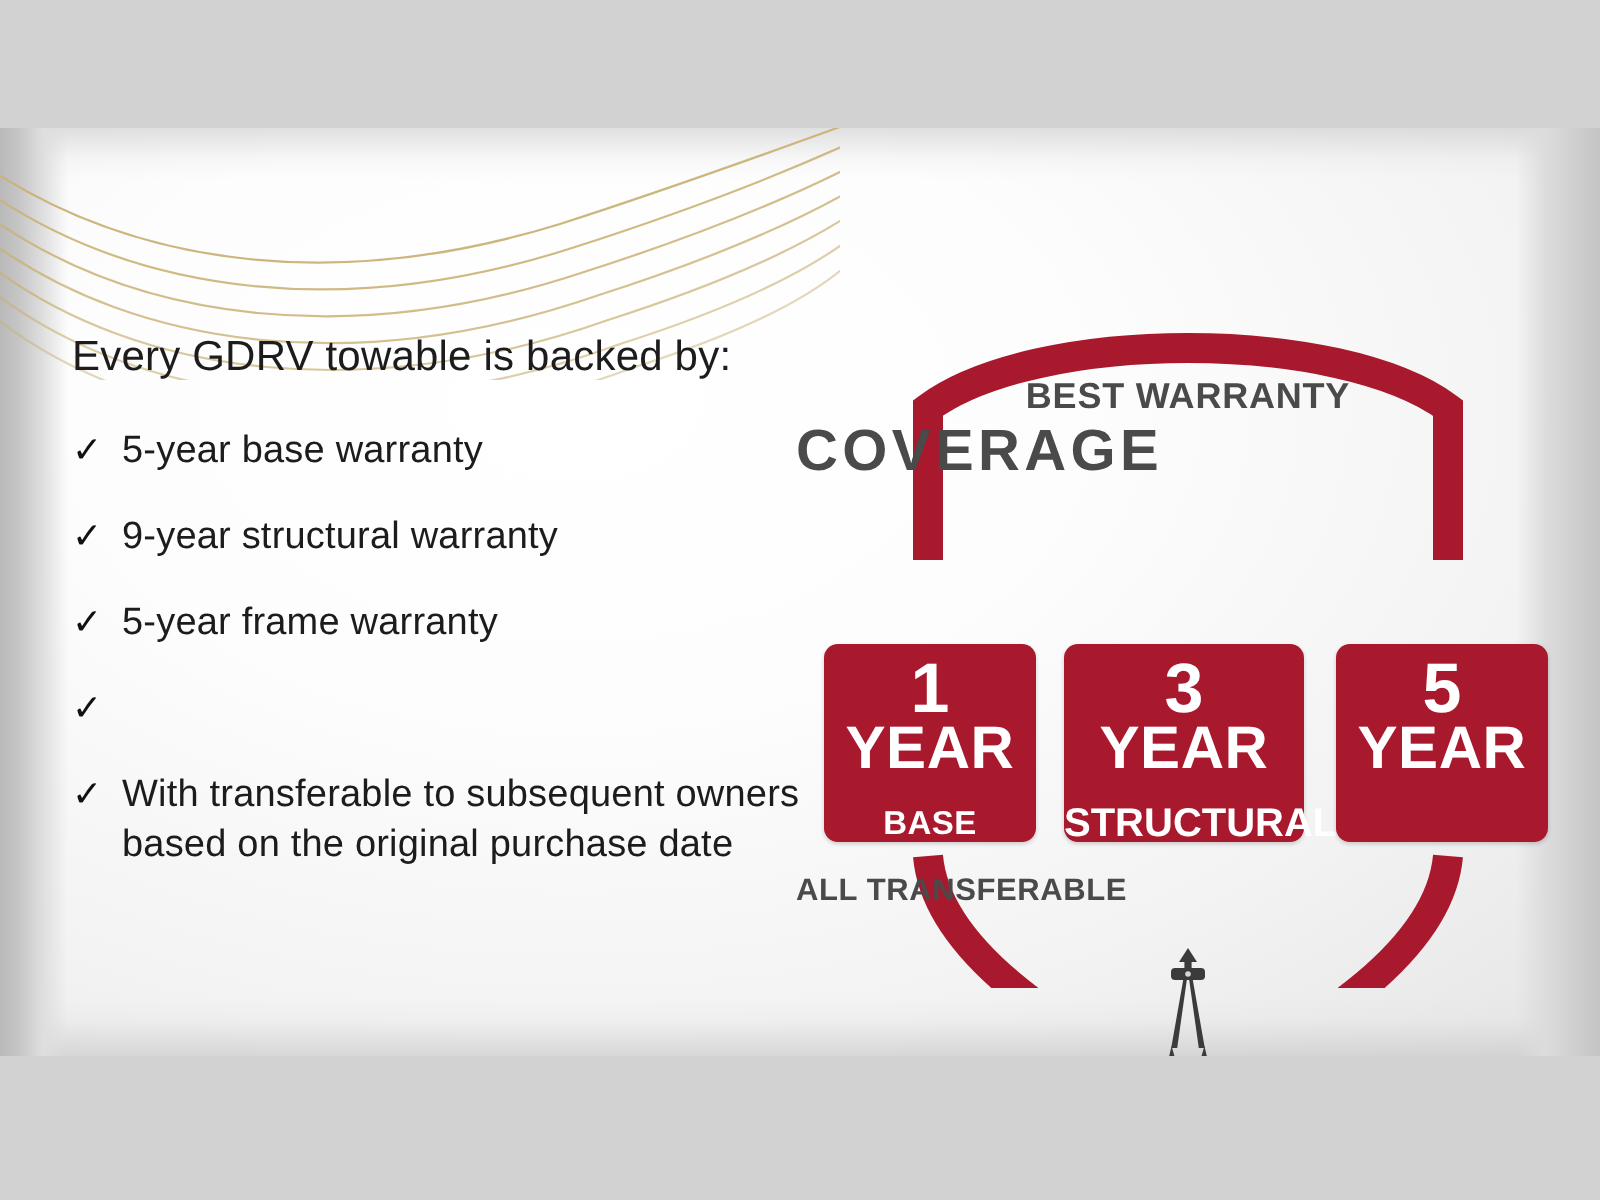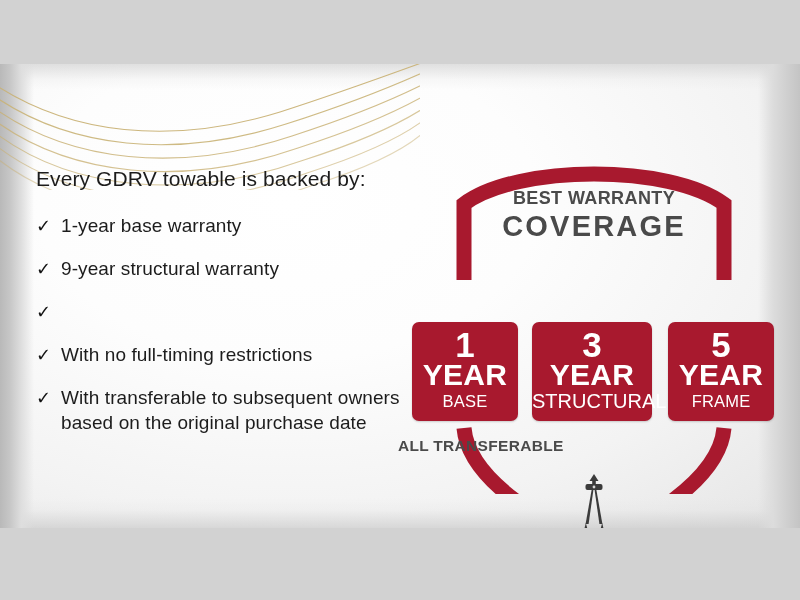--- a/index.html
+++ b/index.html
@@ -128,21 +128,20 @@
     font-weight: bold;
     letter-spacing: .4px;
     color: #4a4a4a;
     font-family: "Liberation Sans", sans-serif;
   }
   #coverage {
     position: absolute;
     left: 0;
     top: 54px;
     width: 392px;
-    text-align: center;
     font-size: 29px;
     font-weight: bold;
     letter-spacing: 2.2px;
     color: #4a4a4a;
   }
   #all-transferable {
     position: absolute;
     left: 0;
     top: 281px;
     width: 392px;
@@ -176,23 +175,23 @@
     letter-spacing: 0;
   }
   .ybox .yr {
     font-size: 30px;
     font-weight: bold;
     line-height: 25px;
     letter-spacing: .3px;
   }
   .ybox .sub {
     font-size: 16.5px;
-    font-weight: normal;
+    font-weight: bold;
     line-height: 20px;
-    margin-top: 4px;
+    margin-top: 15px;
     letter-spacing: .2px;
   }
   #ybox-3 .sub { font-size: 20px; letter-spacing: 0; }
 
   #compass {
     position: absolute;
     left: 174px;
     top: 318px;
     width: 44px;
     height: 54px;
@@ -220,32 +219,32 @@
         <path d="M-6,84 C70,144 190,156 310,112 C360,96 400,78 424,60" opacity=".62"></path>
         <path d="M-6,96 C70,158 194,170 316,124 C366,108 404,90 424,72" opacity=".5"></path>
       </g>
     </svg>
 
     <div id="textcol">
       <p id="headline">Every GDRV towable is backed by:</p>
 
       <div class="bullet">
         <span class="tick">✓</span>
-        <span class="btext">1-year base warranty</span>
+        <span class="btext">5-year base warranty</span>
       </div>
       <div class="bullet">
         <span class="tick">✓</span>
         <span class="btext">9-year structural warranty</span>
       </div>
       <div class="bullet">
         <span class="tick">✓</span>
-      </div>
-      <div class="bullet">
-        <span class="tick">✓</span>
-        <span class="btext">With no full-timing restrictions</span>
+        <span class="btext">5-year frame warranty</span>
+      </div>
+      <div class="bullet">
+        <span class="tick">✓</span>
       </div>
       <div class="bullet">
         <span class="tick">✓</span>
         <span class="btext">With transferable to subsequent owners based on the original purchase date</span>
       </div>
     </div>
 
     <div id="badge">
 
       <svg id="shield-svg" viewBox="0 0 392 338">
@@ -266,21 +265,20 @@
 
       <div class="ybox" id="ybox-3">
         <div class="num">3</div>
         <div class="yr">YEAR</div>
         <div class="sub">STRUCTURAL</div>
       </div>
 
       <div class="ybox" id="ybox-5">
         <div class="num">5</div>
         <div class="yr">YEAR</div>
-        <div class="sub">FRAME</div>
       </div>
 
       <div id="all-transferable">ALL TRANSFERABLE</div>
 
       <svg id="compass" viewBox="0 0 44 54">
         <g fill="#3b3b3b">
           <path d="M22 0 L26.5 7 L17.5 7 Z"></path>
           <rect x="20.2" y="6" width="3.6" height="5" rx="1"></rect>
           <path d="M15.5 10 h13 a2 2 0 0 1 2 2 v2 a2 2 0 0 1 -2 2 h-13 a2 2 0 0 1 -2 -2 v-2 a2 2 0 0 1 2 -2 z"></path>
           <path d="M19.6 16 L13.6 50 L16.6 50 L21.4 16 Z"></path>

